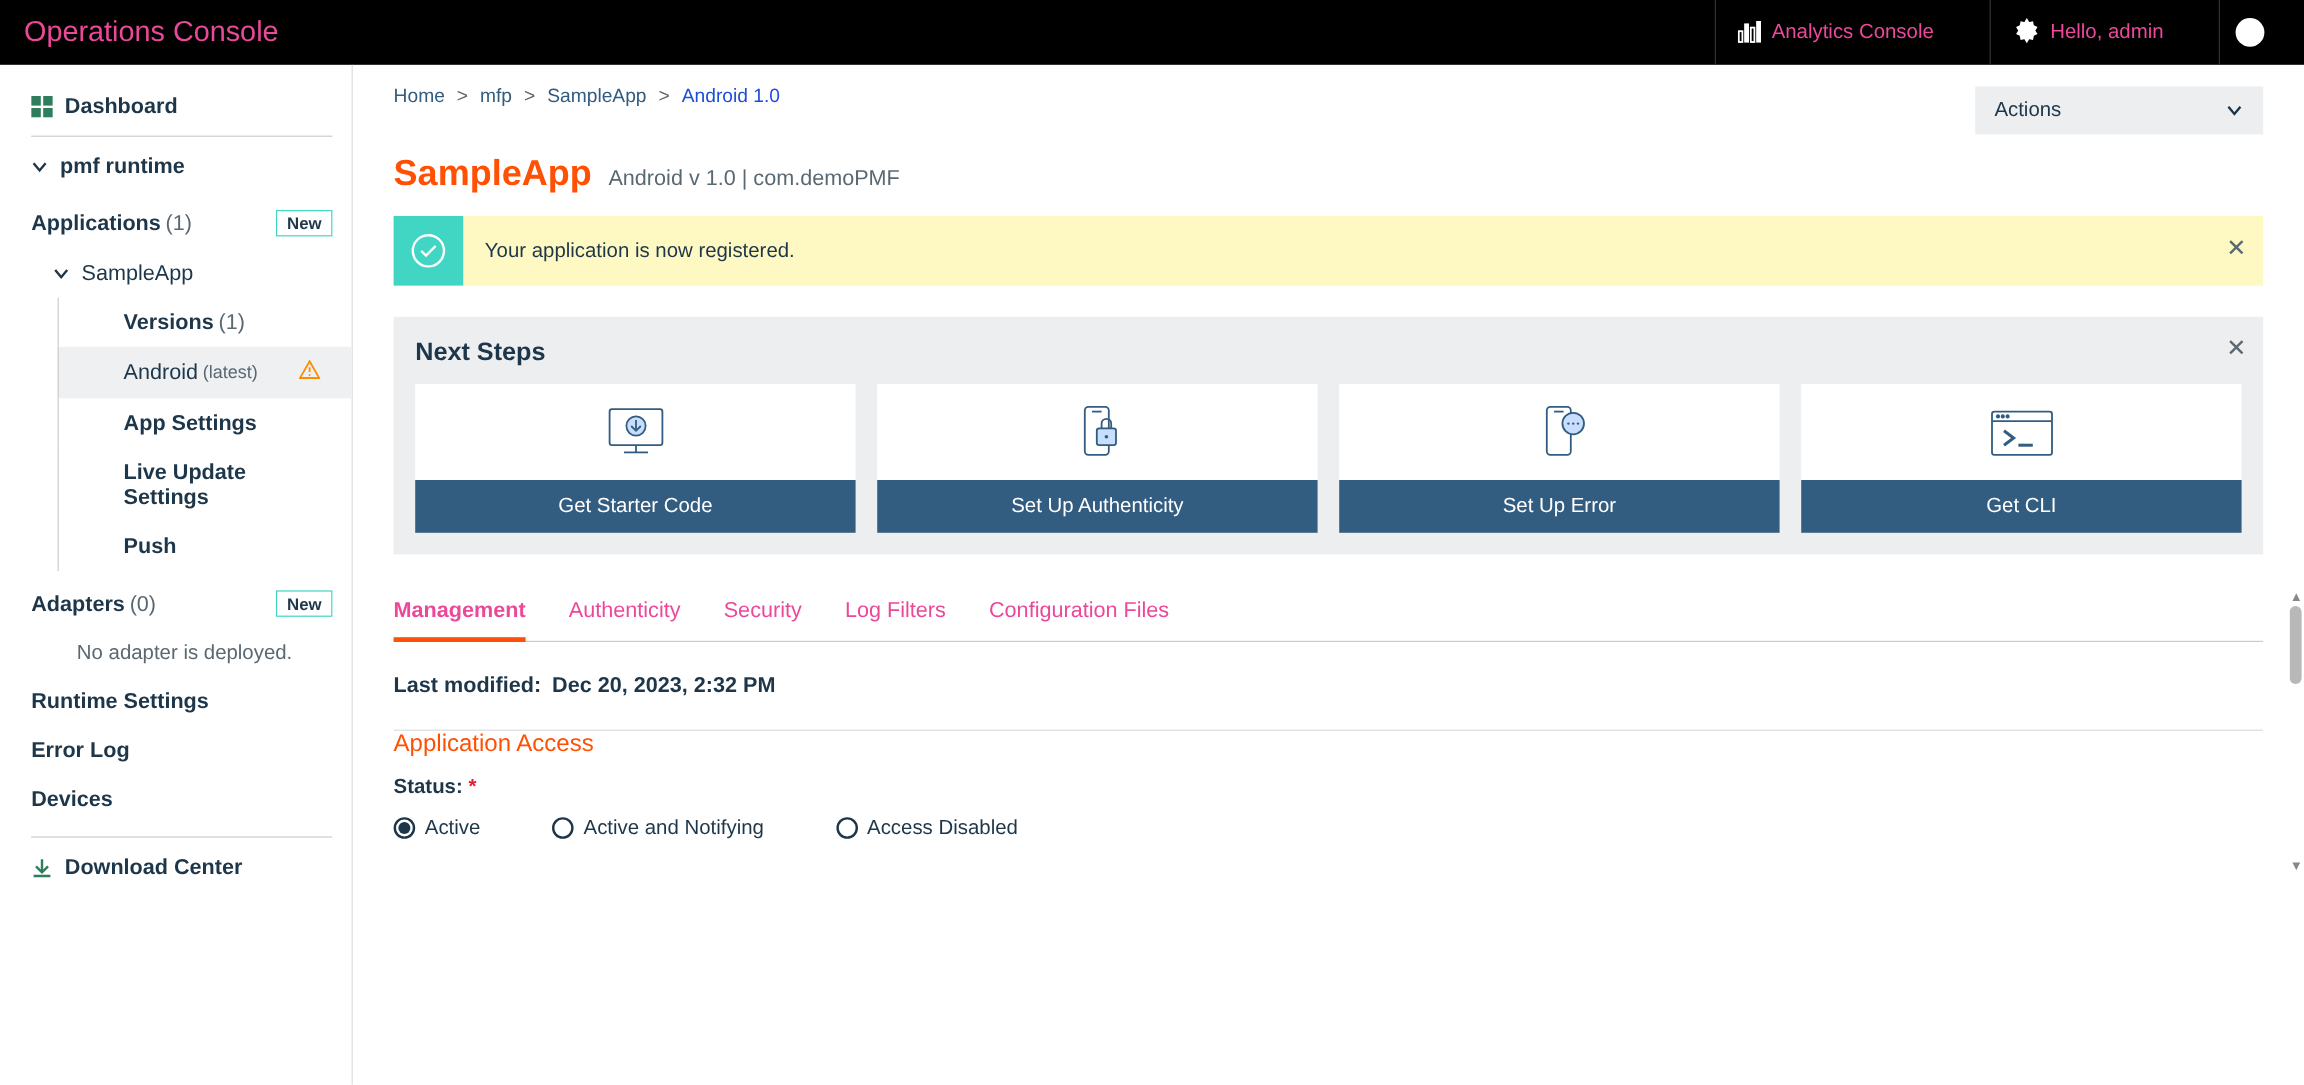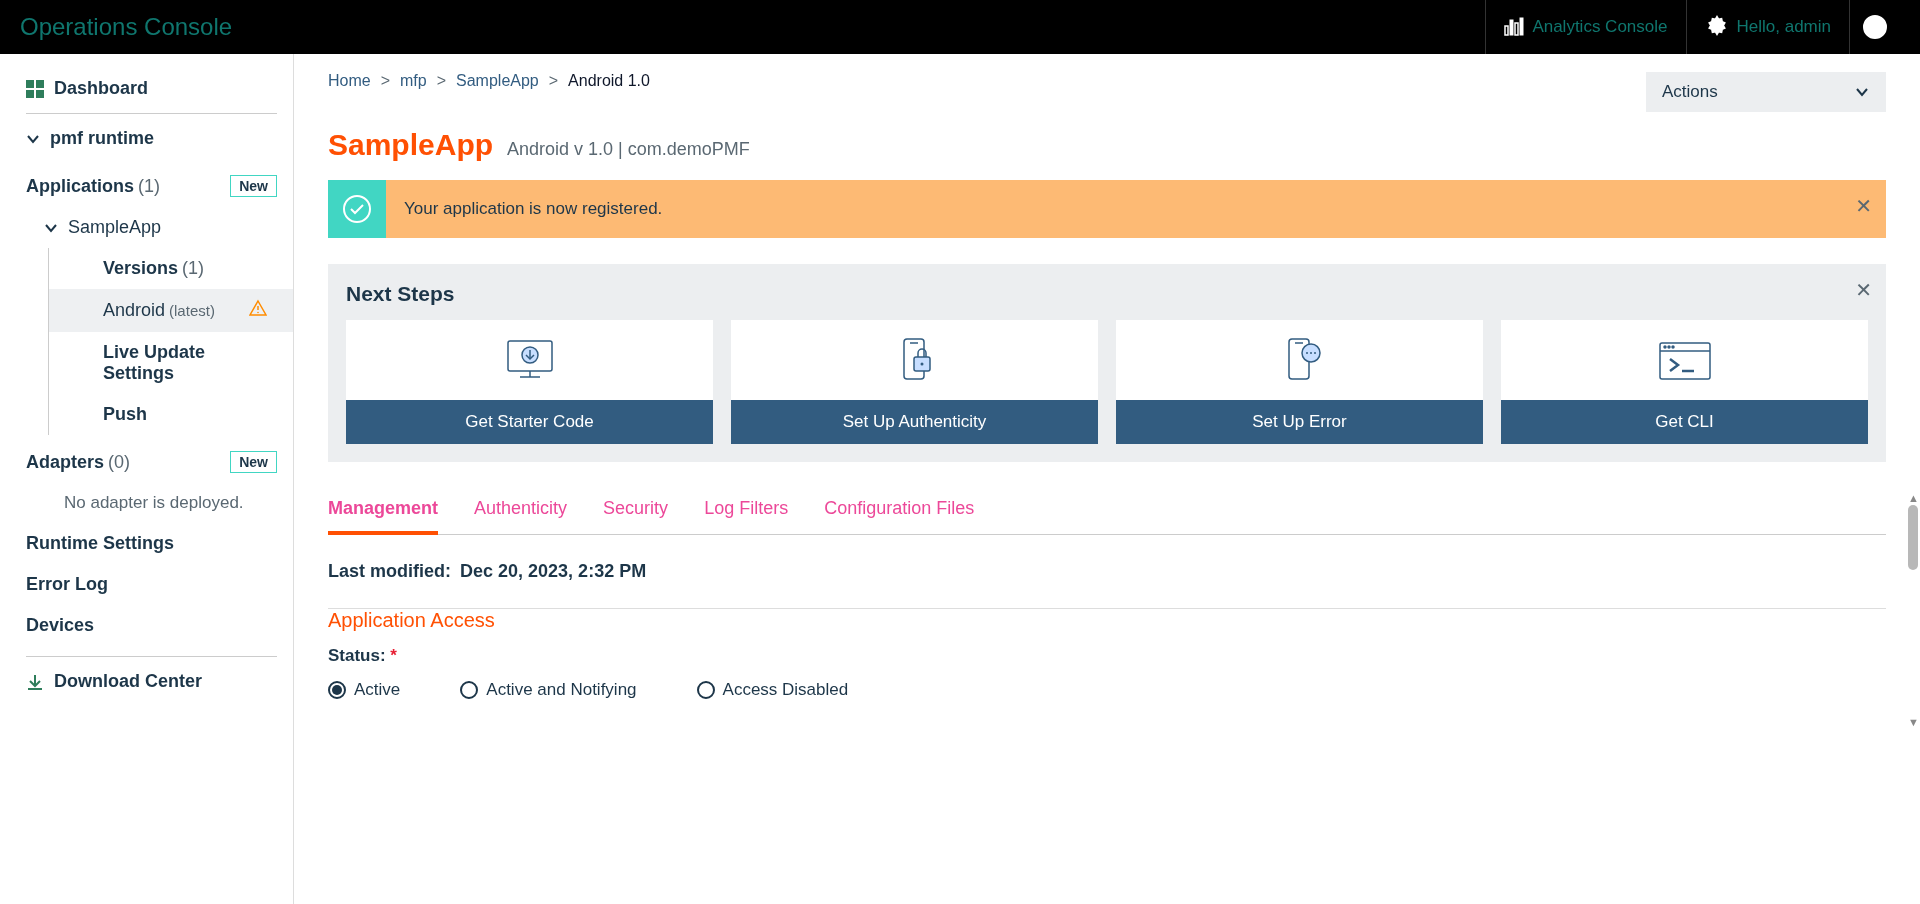--- a/index.html
+++ b/index.html
@@ -5,25 +5,26 @@
   * { box-sizing: border-box; margin: 0; padding: 0; }
   body {
     font-family: "Helvetica Neue", Arial, sans-serif;
     background: #fff;
     color: #152935;
     font-size: 16px;
   }
   
   .topbar {
     background: #000;
-    color: #0f766e;
+    color: #ec4899;
     height: 54px;
     display: flex;
     align-items: center;
     padding: 0 20px;
+    gap: 28px;
   }
   .topbar .title {
     font-size: 24px;
     font-weight: 400;
   }
   .topbar .spacer { flex: 1; }
   .topbar .top-link {
     display: flex;
     align-items: center;
     gap: 8px;
@@ -98,21 +99,21 @@
   }
   .breadcrumb {
     font-size: 16px;
     color: #325c80;
     display: flex;
     align-items: center;
     gap: 10px;
   }
   .breadcrumb .crumb { cursor: pointer; }
   .breadcrumb .sep { color: #5a6872; }
-  .breadcrumb .current { color: #0f172a; }
+  .breadcrumb .current { color: #1d4ed8; }
 
   .actions-dd {
     position: absolute;
     top: 18px; right: 34px;
     width: 240px;
     background: #eceef0;
     padding: 10px 16px;
     display: flex;
     align-items: center;
     justify-content: space-between;
@@ -132,21 +133,21 @@
     font-size: 30px;
     font-weight: 600;
   }
   .app-subtitle {
     color: #5a6872;
     font-size: 18px;
   }
 
   .alert {
     margin-top: 18px;
-    background: #fdba74;
+    background: #fef9c3;
     display: flex;
     align-items: center;
     position: relative;
     min-height: 58px;
   }
   .alert .alert-icon {
     background: #41d6c3;
     width: 58px; height: 58px;
     display: flex;
     align-items: center;
@@ -347,20 +348,23 @@
     <div class="item nested-2 selected">
       <span>Android</span>
       <span class="small">(latest)</span>
       <span class="warn-icon">
         <svg width="18" height="18" viewBox="0 0 18 18" fill="none" stroke="#ff8c00" stroke-width="1.5">
           <polygon points="9,2 17,16 1,16"></polygon>
           <line x1="9" y1="7" x2="9" y2="11"></line>
           <circle cx="9" cy="13.5" r="0.8" fill="#ff8c00" stroke="none"></circle>
         </svg>
       </span>
+    </div>
+    <div class="item nested-2 bold">
+      <span>App Settings</span>
     </div>
     <div class="item nested-2 bold">
       <span>Live Update Settings</span>
     </div>
     <div class="item nested-2 bold">
       <span>Push</span>
     </div>
 
     <div class="item bold" style="margin-top:6px;">
       <span>Adapters</span>

